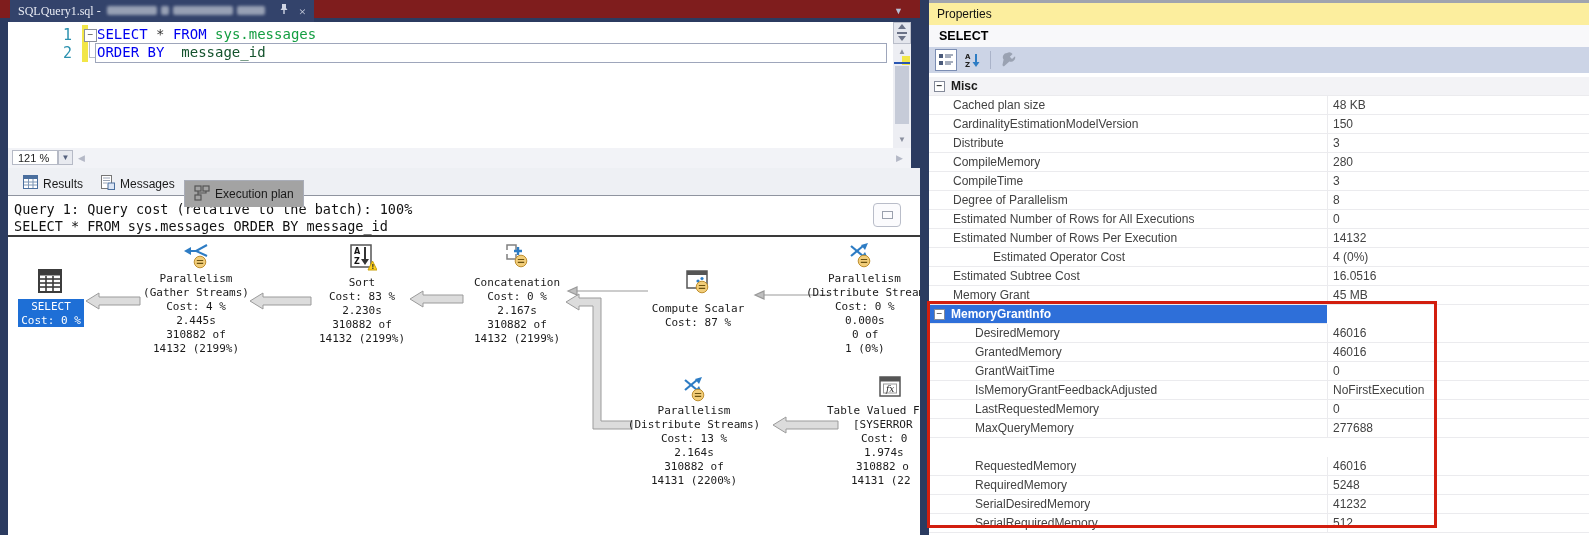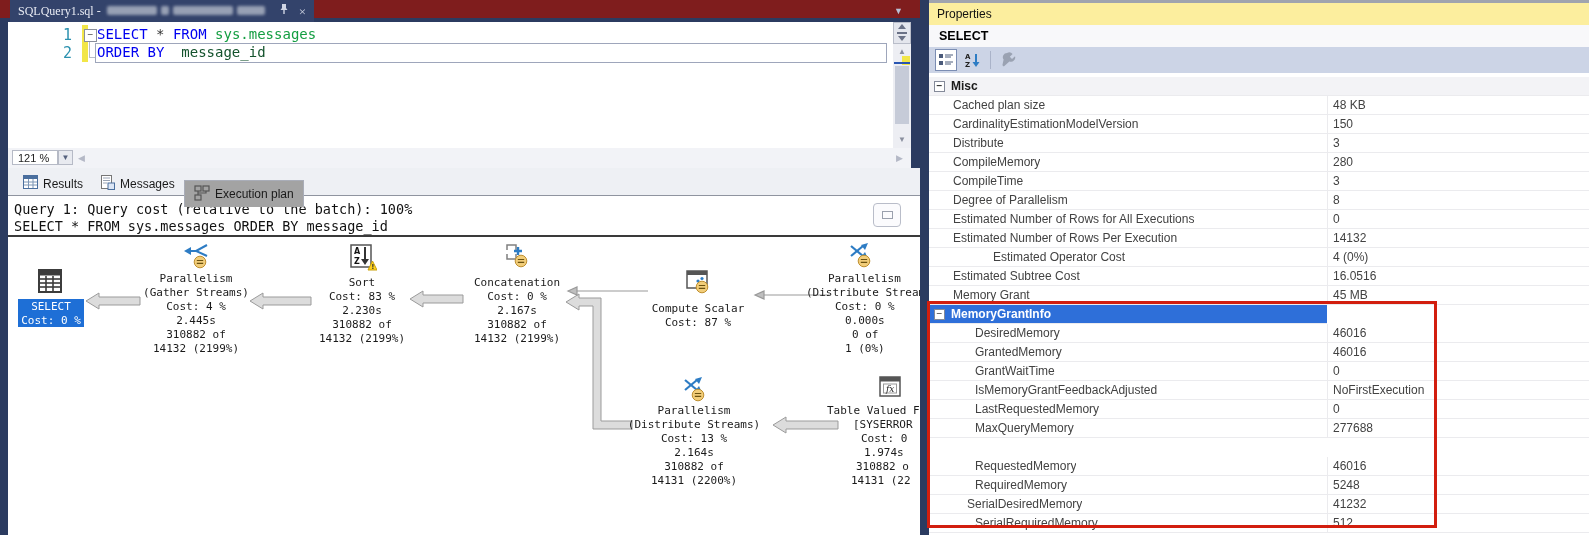--- a/index.html
+++ b/index.html
@@ -463,21 +463,21 @@
           <div class="plabel" style="left: 46px;">RequestedMemory</div>
           <div class="pvalue">46016</div>
         </div>
         <div class="prow" style="top: 403px;">
           <div class="vdiv"></div>
           <div class="plabel" style="left: 46px;">RequiredMemory</div>
           <div class="pvalue">5248</div>
         </div>
         <div class="prow" style="top: 422px;">
           <div class="vdiv"></div>
-          <div class="plabel" style="left: 38px;">SerialDesiredMemory</div>
+          <div class="plabel" style="left: 46px;">SerialDesiredMemory</div>
           <div class="pvalue">41232</div>
         </div>
         <div class="prow" style="top: 441px;">
           <div class="vdiv"></div>
           <div class="plabel" style="left: 46px;">SerialRequiredMemory</div>
           <div class="pvalue">512</div>
         </div>
         <div class="prow" style="top: 460px;"></div>
       </div>
   </div>

